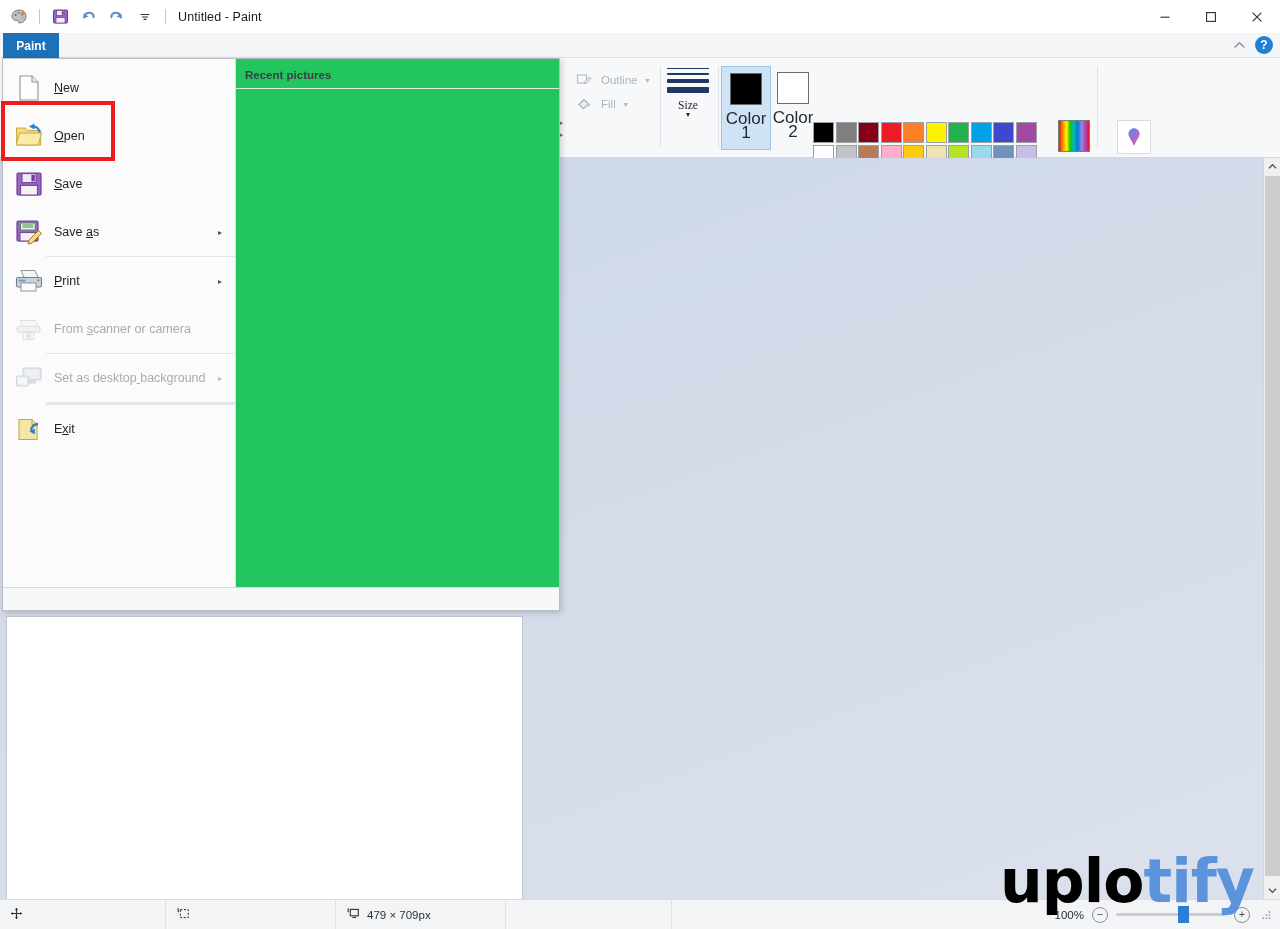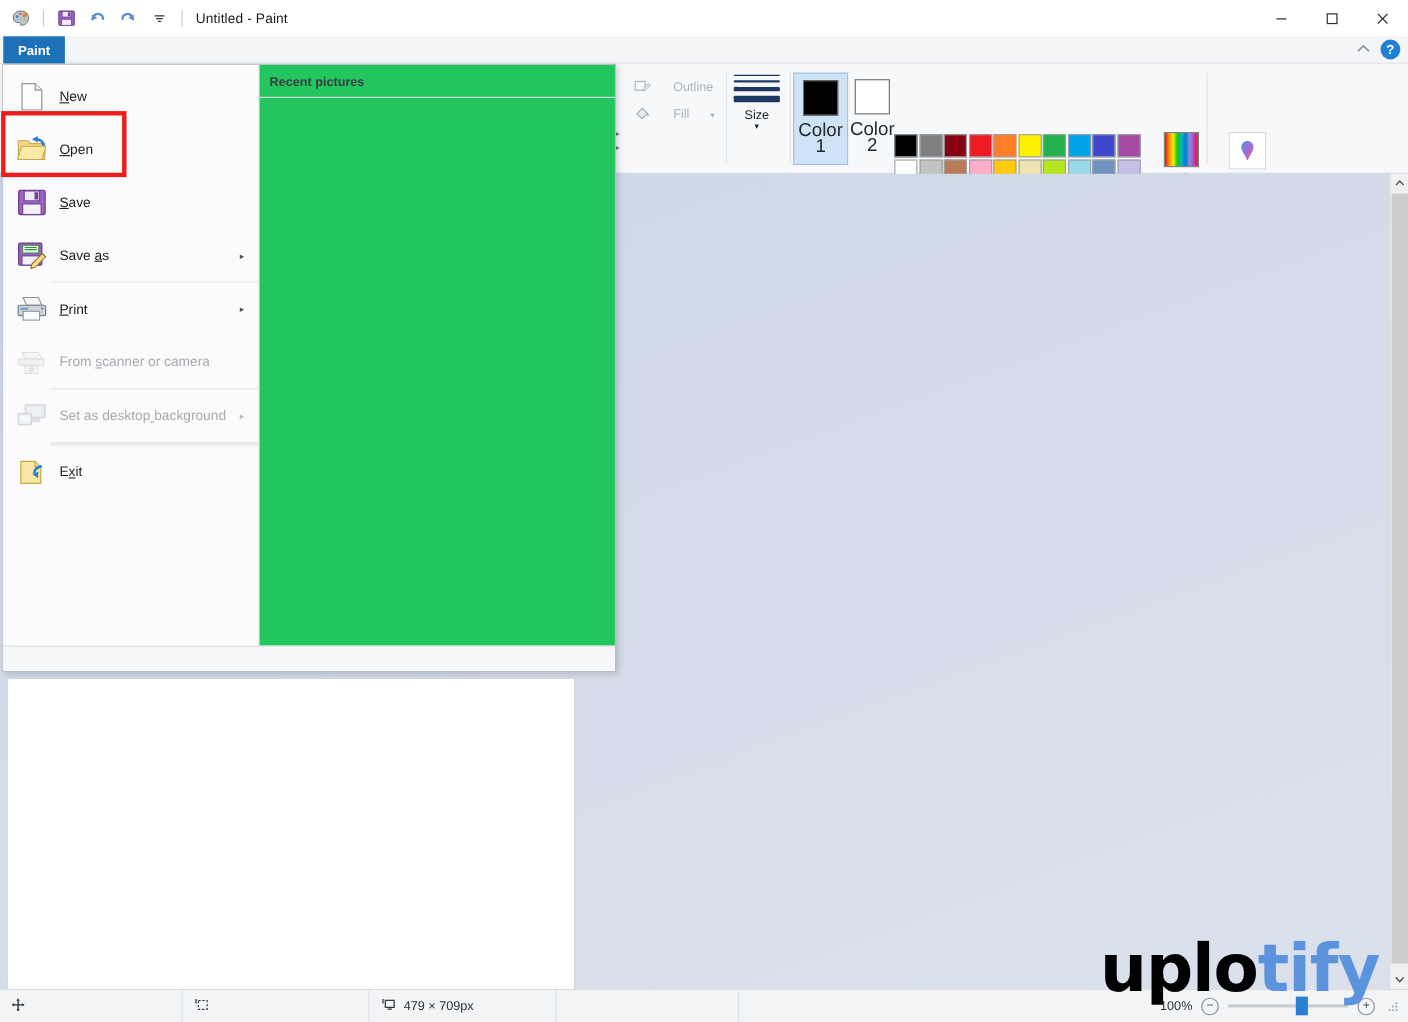--- a/index.html
+++ b/index.html
@@ -44,28 +44,28 @@
 
   
   .ribbon {
     position:absolute; left:0; top:58px; width:1280px; height:100px;
     background:#f7f8fa; border-bottom:1px solid #d4d8dd;
   }
   .rb-sep { position:absolute; top:8px; width:1px; height:82px; background:#e0e3e7; }
 
   
   .shapes-col { position:absolute; left:576px; top:10px; width:80px; }
-  .shape-row { display:flex; align-items:center; gap:19px; height:24px; color:#aeb4bc; font-size:11.5px; }
+  .shape-row { display:flex; align-items:center; gap:8px; height:24px; color:#aeb4bc; font-size:11.5px; }
   .caretdown { font-size:8px; color:#aeb4bc; }
 
   .micro-arrows { position:absolute; left:558px; top:62px; display:flex; flex-direction:column; gap:6px; }
   .micro-arrows div { font-size:7px; color:#6c737c; line-height:6px; }
 
   
-  .size-group { position:absolute; left:660px; top:6px; width:56px; text-align:center; }
+  .size-group { position:absolute; left:660px; top:6px; width:56px; text-align:center;font-family:Liberation Serif, serif; }
   .size-lines { margin:4px auto 0; width:42px; }
   .size-lines i { display:block; background:#1f3864; margin-bottom:4px; border-radius:1px; }
   .size-lbl { font-size:11.5px; color:#24292e; margin-top:6px; }
   .size-caret { font-size:8px; color:#24292e; line-height:8px; }
 
   
   .color-sel { position:absolute; top:8px; width:50px; height:84px; text-align:center; padding-top:6px; }
   .color-sel.active { background:#cfe3f7; border:1px solid #9dc4e8; }
   .color-chip { width:32px; height:32px; margin:0 auto; border:1px solid #6a6a6a; }
   .color-sel .cs-lbl { font-size:17px; color:#24292e; line-height:14px; margin-top:7px; }

